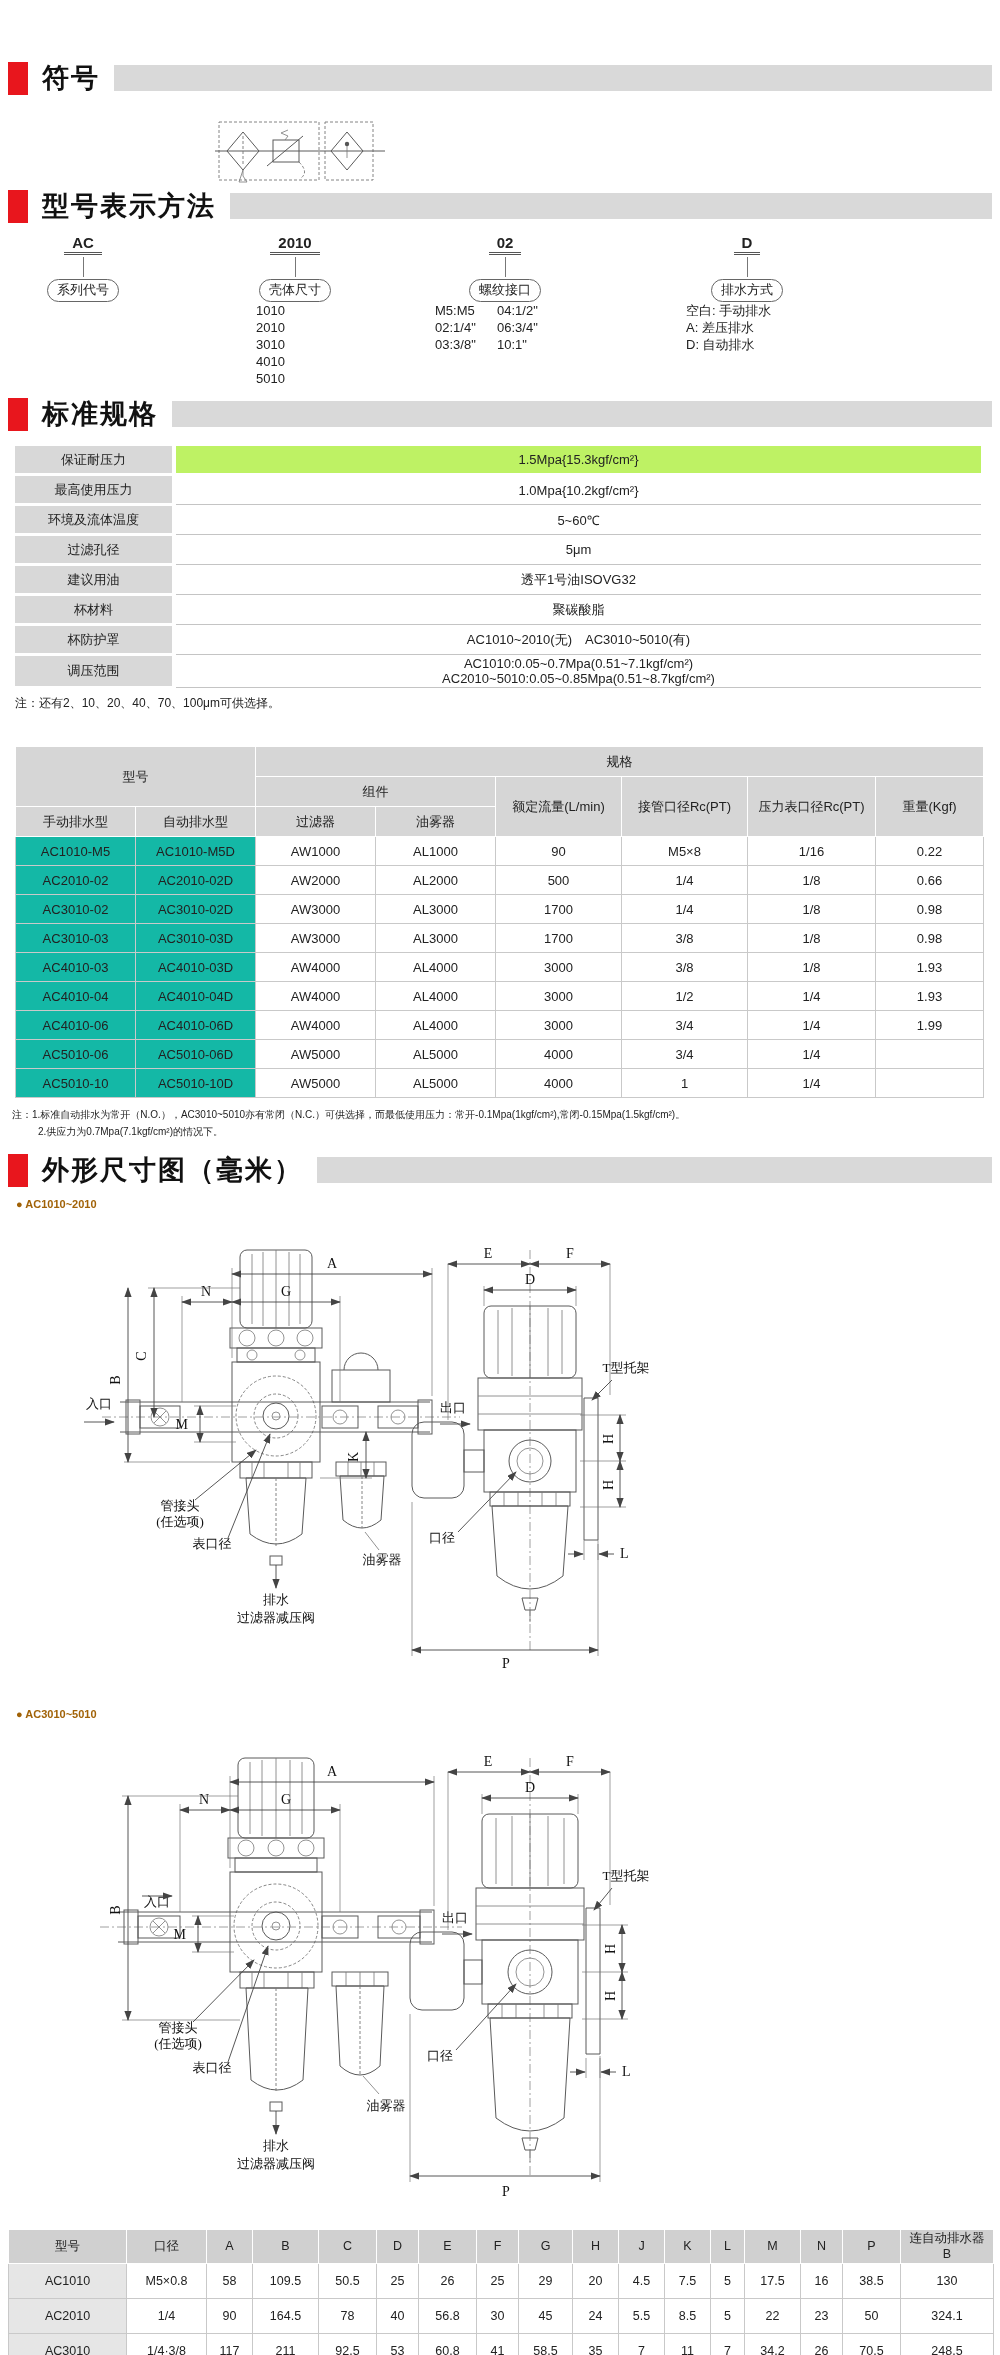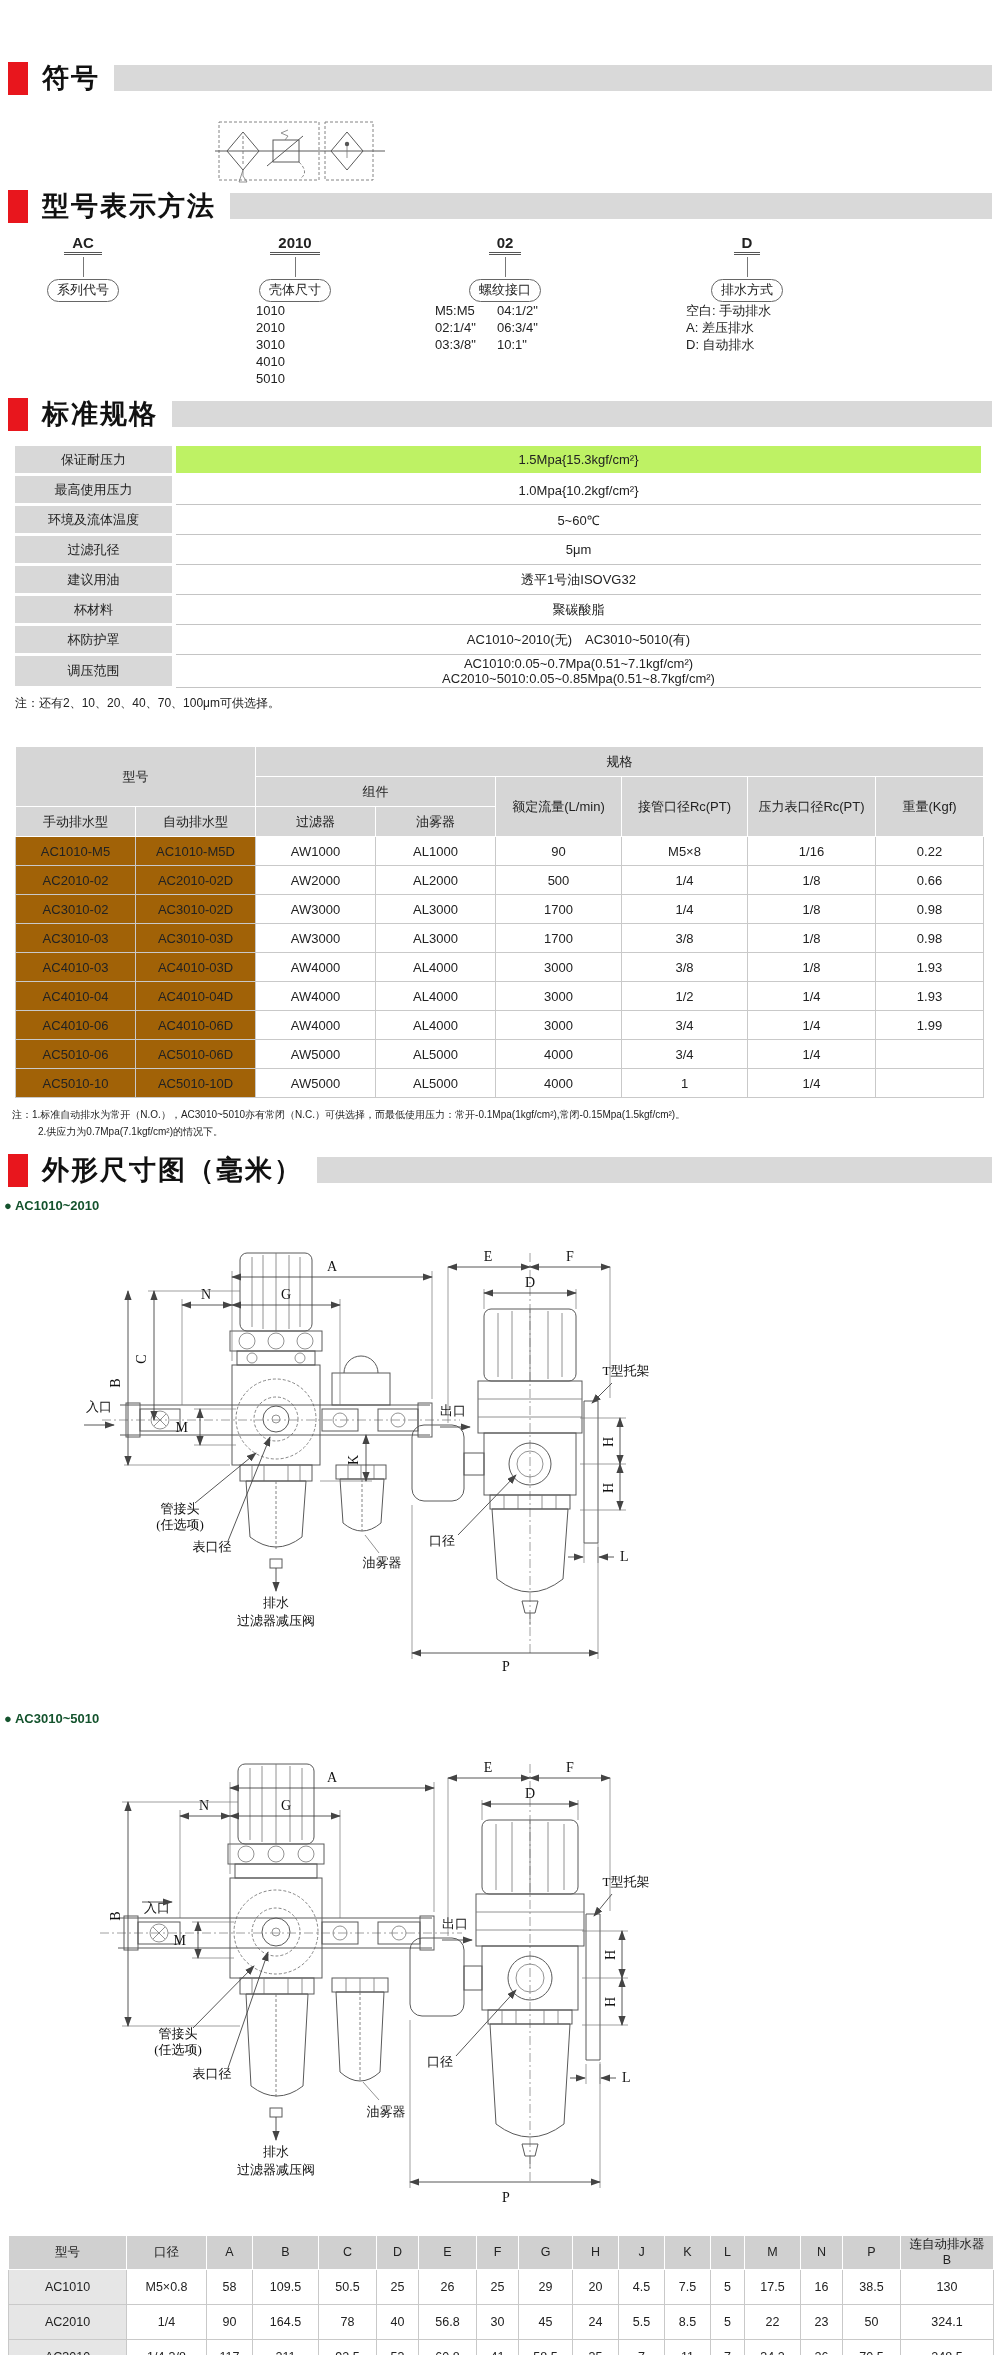--- a/index.html
+++ b/index.html
@@ -28,25 +28,25 @@
   .stable{margin:14px 0 0 15px;width:966px;table-layout:fixed;font-size:13px;}
   .stable th{width:155px;background:#d8d8d8;font-weight:normal;border-bottom:3px solid #fff;
              border-right:4px solid #fff;height:25px;}
   .stable td{text-align:center;border-bottom:1px solid #c4c4c4;height:25px;white-space:pre-line;}
   .stable td.gray{background:#bef264;border-bottom:3px solid #fff;}
   .note{margin:6px 0 0 15px;font-size:12px;color:#222;}
   
   .mtable{margin:34px 0 0 15px;width:968px;table-layout:fixed;font-size:13px;}
   .mtable th{background:#d6d6d6;font-weight:normal;border:1px solid #fff;height:27px;}
   .mtable td{border:1px solid #c9c9c9;text-align:center;height:26px;background:#fff;}
-  .mtable td:nth-child(-n+2){background:#a16207;}
+  .mtable td:nth-child(-n+2){background:#14b8a6;}
   .mnotes{margin:8px 0 0 12px;font-size:10px;line-height:17px;color:#222;}
   .mnotes div:nth-child(2){padding-left:26px;}
   
-  .cap{margin:10px 0 0 4px;font-size:13px;font-weight:bold;color:#14532d;}
+  .cap{margin:10px 0 0 16px;font-size:11px;font-weight:bold;color:#a16207;}
   .draw svg{display:block;margin-left:60px;}
   svg .ol{stroke:#5a5a5a;stroke-width:1;fill:none;}
   svg .thin{stroke:#777;stroke-width:0.8;fill:none;}
   svg .dash{stroke:#777;stroke-width:0.9;fill:none;stroke-dasharray:3,2;}
   svg .cl{stroke:#888;stroke-width:0.8;fill:none;stroke-dasharray:9,3,2,3;}
   svg .dim{stroke:#444;stroke-width:0.9;fill:none;}
   svg .ext{stroke:#777;stroke-width:0.7;fill:none;}
   svg text{font-family:"Liberation Serif",serif;font-size:13px;fill:#111;}
   svg text.lt{font-size:14px;}
   

